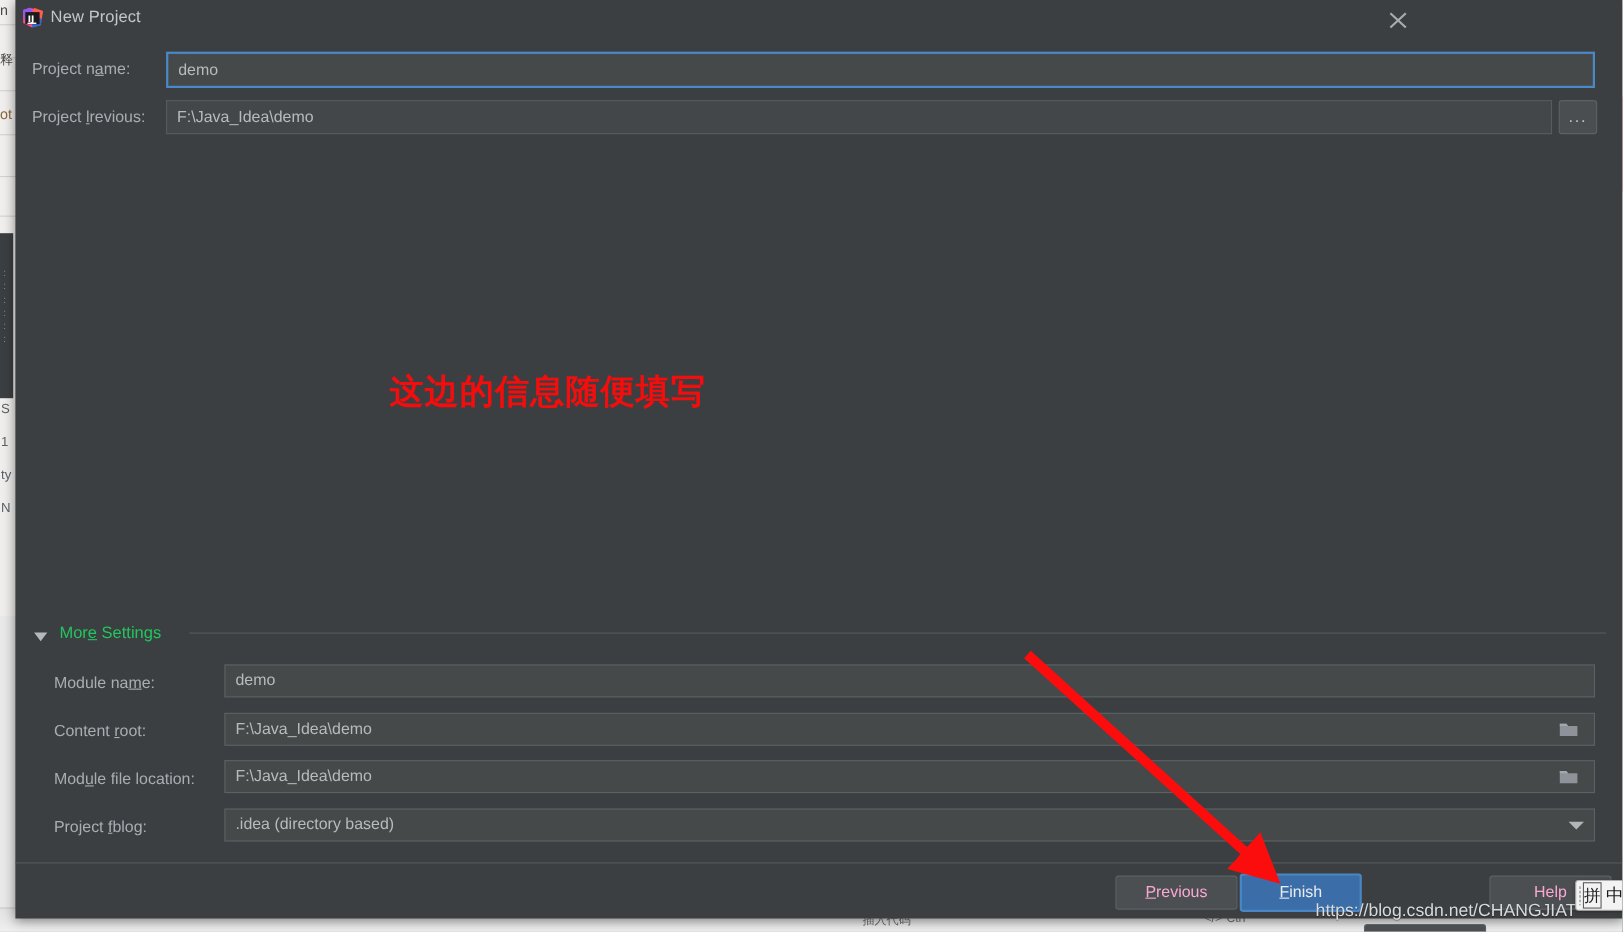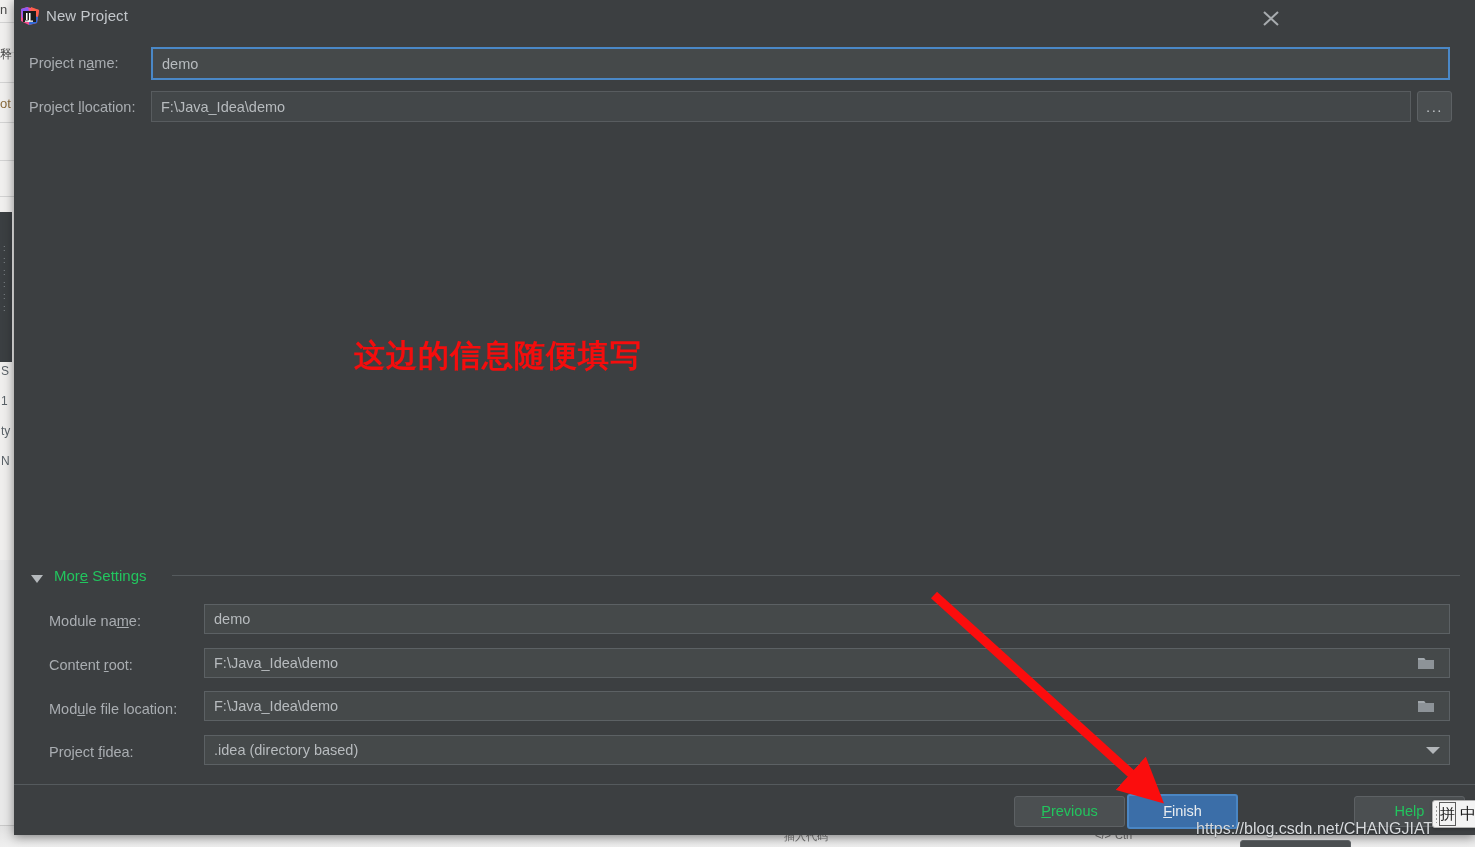--- a/index.html
+++ b/index.html
@@ -262,21 +262,21 @@
     background: #555a5d;
   }
 
   
   .btn {
     position: absolute;
     box-sizing: border-box;
     background: #4b4f51;
     border: 1px solid #5d6164;
     border-radius: 3px;
-    color: #22c55e;
+    color: #f9a8d4;
     font-size: 14.5px;
     text-align: center;
     cursor: pointer;
     font-family: "Liberation Sans", sans-serif;
     line-height: 1;
     display: flex;
     align-items: center;
     justify-content: center;
   }
   .btn u { text-decoration: underline; }
@@ -406,21 +406,21 @@
         </svg>
       </div>
     </div>
 
     <div class="field-label" style="left:15px; top:55px;">
       <span>Project n</span><u>a</u><span>me:</span>
     </div>
     <input class="txtfield focused" type="text" style="left: 137px; top: 47px; width: 1299px; height: 33px;" value="demo">
 
     <div class="field-label" style="left:15px; top:99px;">
-      <span>Project </span><u>l</u><span>location:</span>
+      <span>Project </span><u>l</u><span>revious:</span>
     </div>
     <input class="txtfield readonlyish" type="text" style="left: 137px; top: 91px; width: 1260px; height: 31px;" value="F:\Java_Idea\demo">
     <div class="dots-btn" style="left:1403px; top:91px; width:35px; height:31px; line-height:29px;">...</div>
 
     <div class="annotation" style="left:340px; top:335px;">这边的信息随便填写</div>
 
     <div class="ms-triangle" style="left:17px; top:575px;"></div>
     <div class="ms-title" style="left:40px; top:567px;">
       <span>Mor</span><u>e</u><span> Settings</span>
     </div>
@@ -447,21 +447,21 @@
     </div>
     <input class="txtfield" type="text" style="left: 190px; top: 691px; width: 1246px; height: 30px;" value="F:\Java_Idea\demo">
     <div class="folder-icon" style="left:1403px; top:699px;">
       <svg width="18" height="14" viewBox="0 0 18 14">
         <path d="M1 2 L7 2 L8.5 4 L17 4 L17 13 L1 13 Z" fill="#8d9398"></path>
         <path d="M1 2 L7 2 L8.5 4 L1 4 Z" fill="#a2a8ad"></path>
       </svg>
     </div>
 
     <div class="field-label" style="left:35px; top:744px;">
-      <span>Project </span><u>f</u><span>idea:</span>
+      <span>Project </span><u>f</u><span>blog:</span>
     </div>
     <input class="txtfield" type="text" readonly="" style="left: 190px; top: 735px; width: 1246px; height: 30px;" value=".idea (directory based)">
     <div class="combo-arrow" style="left:1412px; top:747px;"></div>
 
     <div class="footer-rule" style="left:0px; top:784px; width:1461px;"></div>
 
     <div class="btn" style="left:1000px; top:796px; width:111px; height:31px;">
       <span><u>P</u><span>revious</span></span>
     </div>
     <div class="btn primary" style="left:1113px; top:794px; width:111px; height:35px;">

